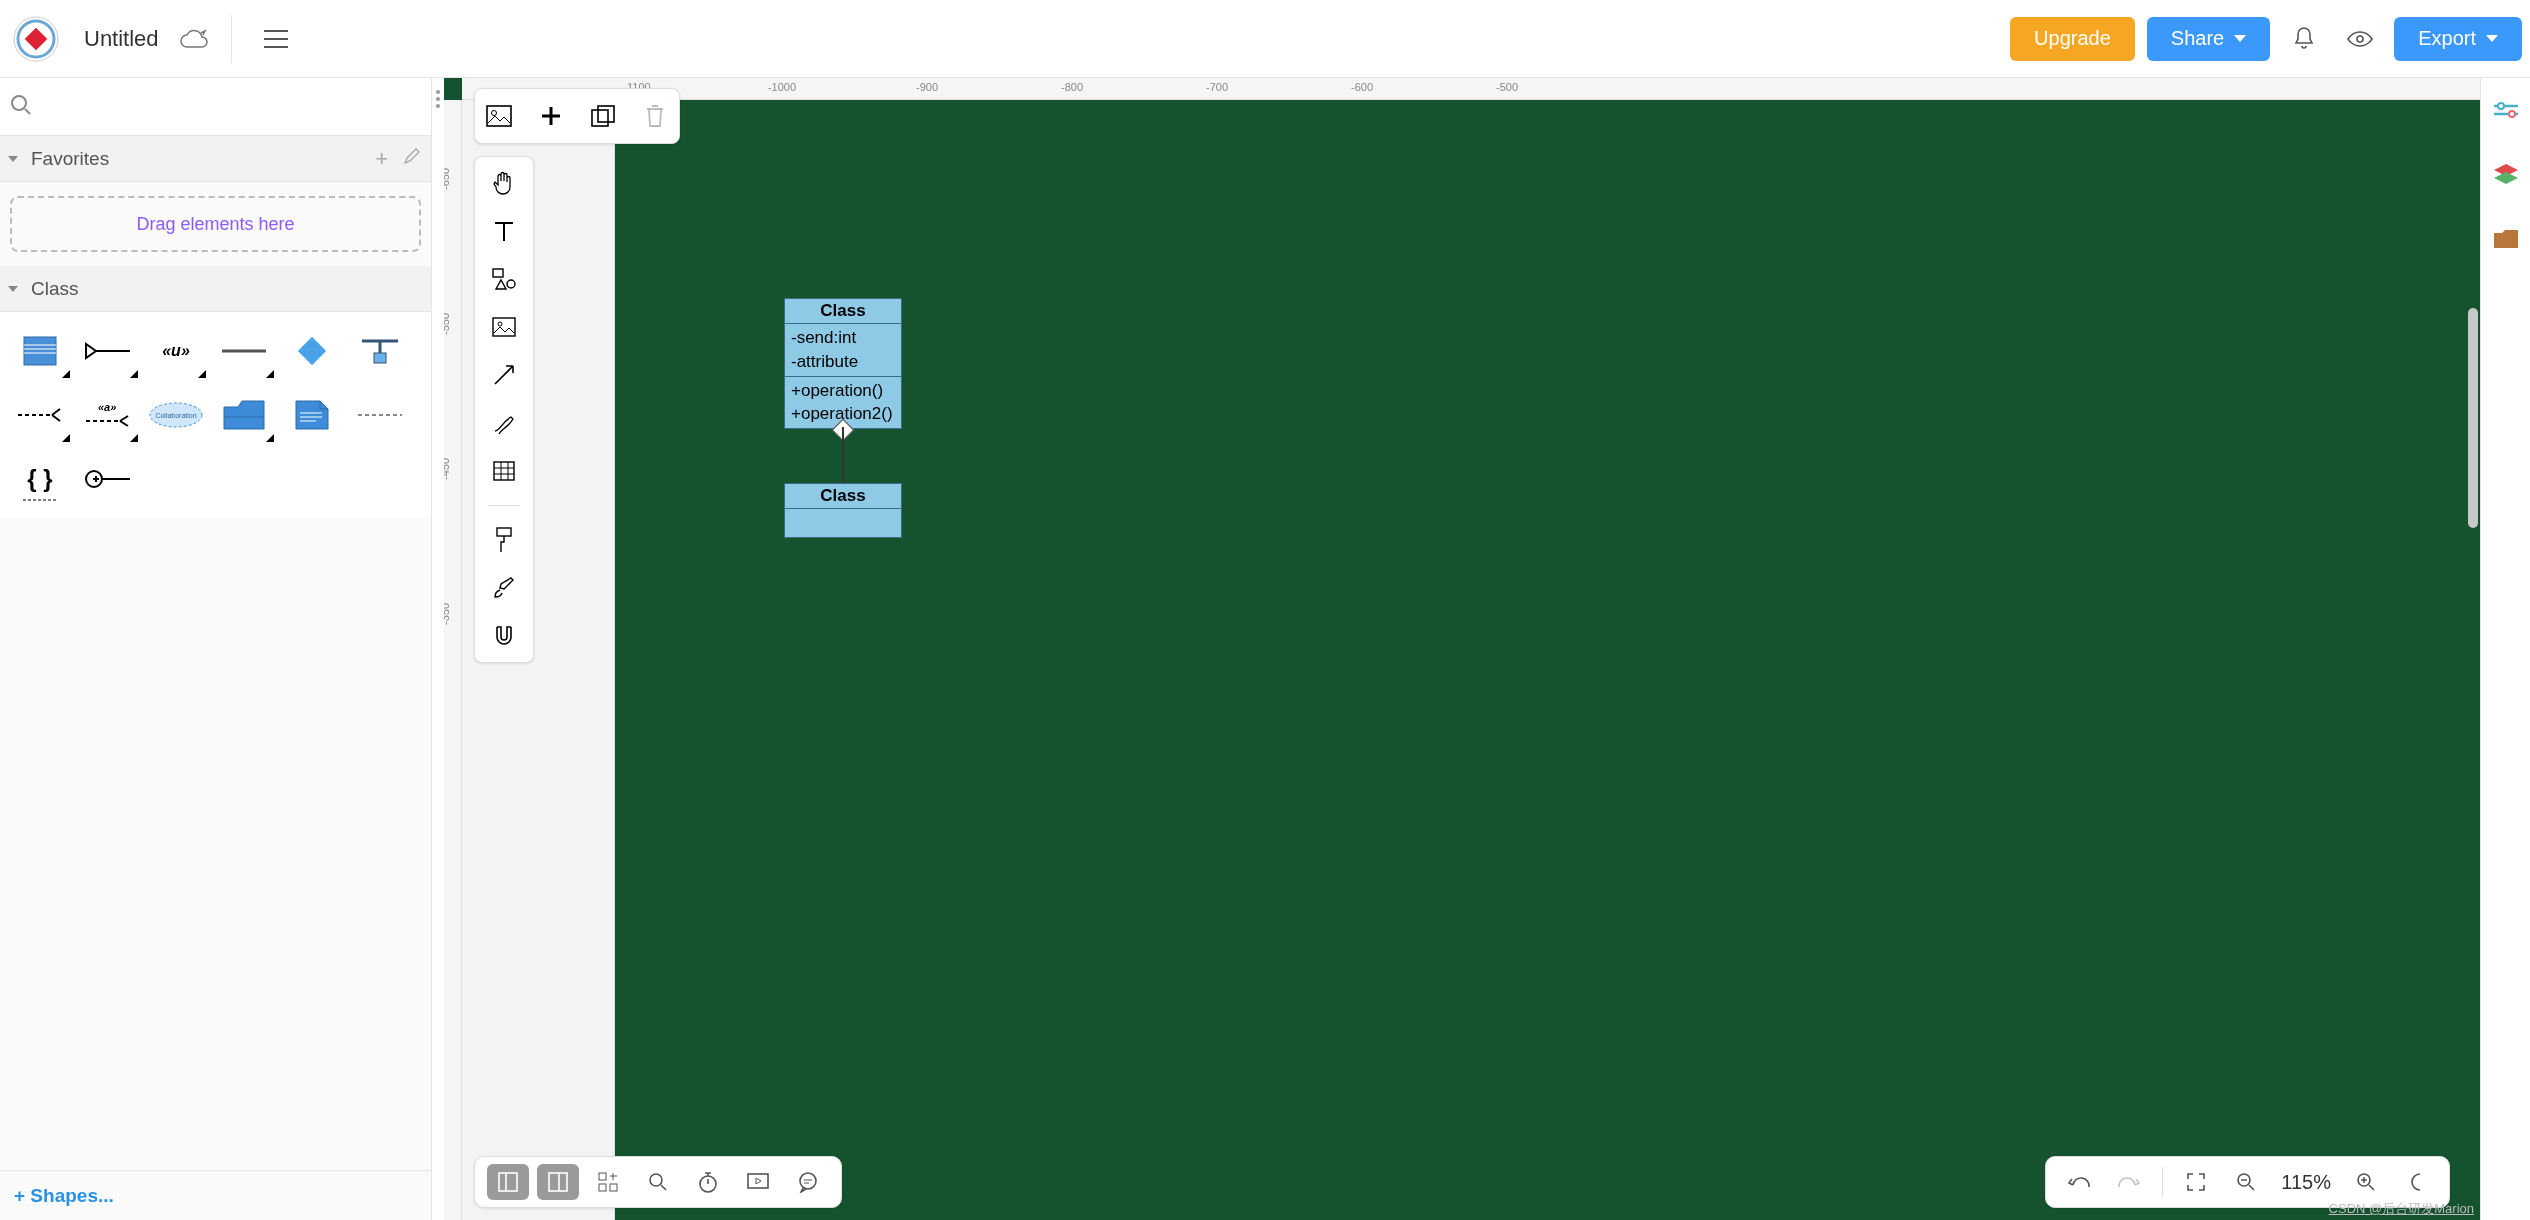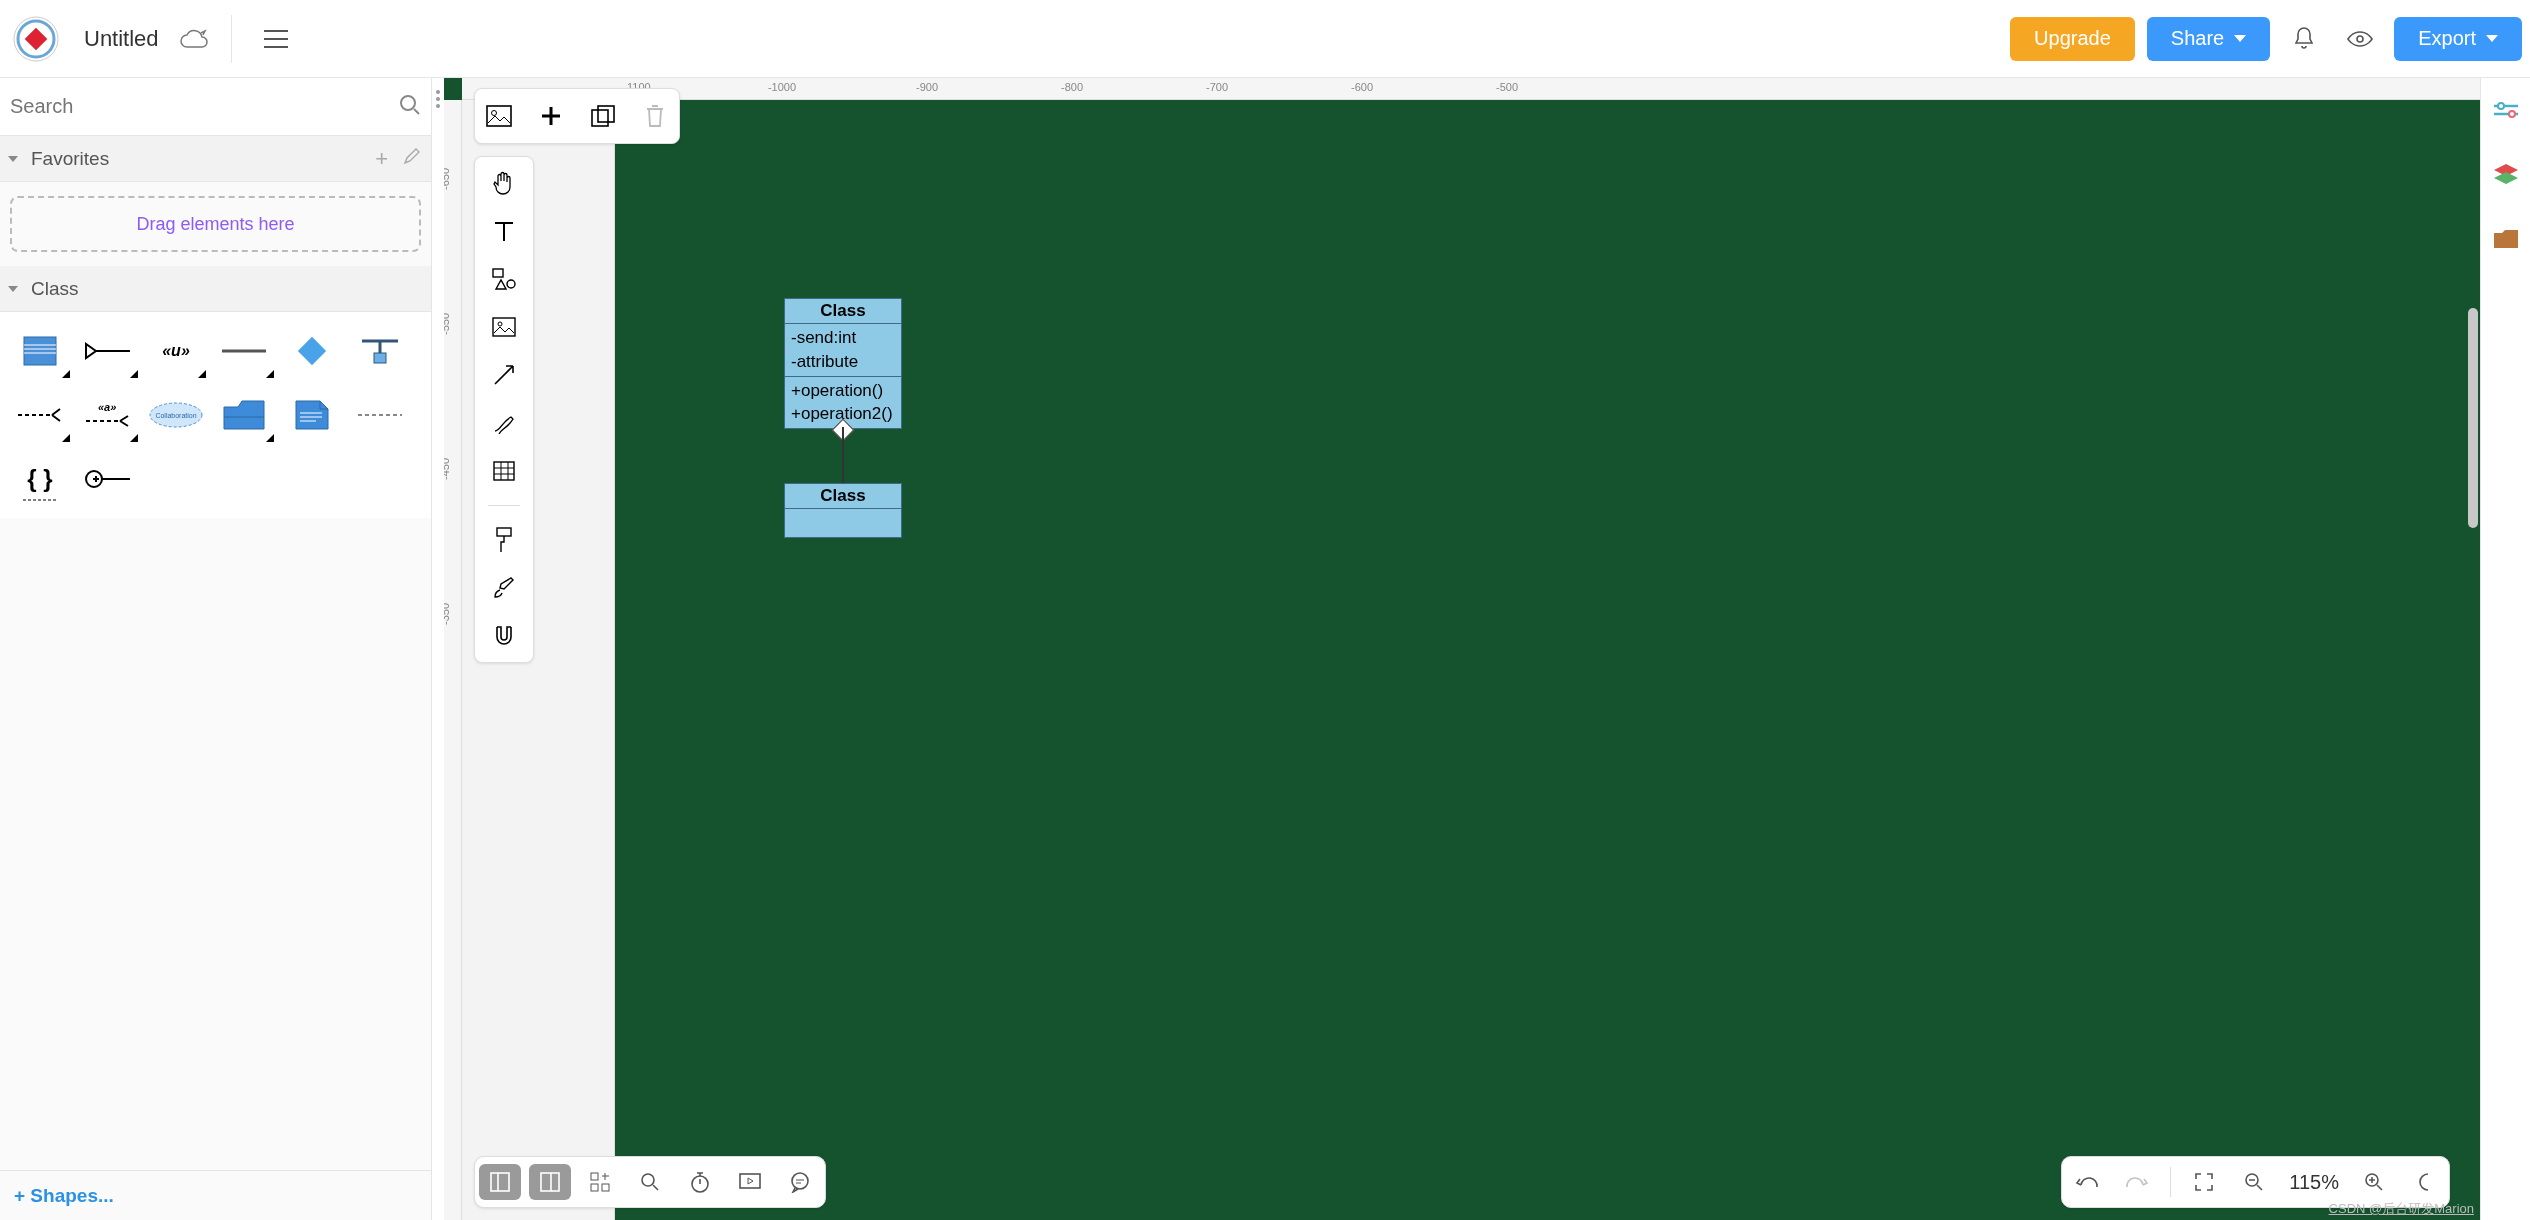--- a/index.html
+++ b/index.html
@@ -62,21 +62,21 @@
   .uml .sec:last-child{ border-bottom:none;}
   .uml1 { top:220px; left:340px; width:118px; }
   .uml2 { top:405px; left:340px; width:118px; }
   .connector { position:absolute; left:398px; top:349px; width:2px; height:56px; background:#333; }
   .diamond { position:absolute; left:391px; top:344px; width:16px; height:16px; background:#fff; border:1px solid #333; transform:rotate(45deg); }
 
   
   .right-rail { width:50px; border-left:1px solid #e5e5e5; display:flex; flex-direction:column; align-items:center; padding-top:24px; gap:36px; }
 
   
-  .bottom-bar { position:absolute; bottom:12px; background:#fff; border:1px solid #ddd; border-radius:10px; height:52px; display:flex; align-items:center; padding:0 4px; gap:8px; box-shadow:0 1px 3px rgba(0,0,0,.1); }
+  .bottom-bar { position:absolute; bottom:12px; background:#fff; border:1px solid #ddd; border-radius:10px; height:52px; display:flex; align-items:center; padding:0 12px; gap:8px; box-shadow:0 1px 3px rgba(0,0,0,.1); }
   .bb-left { left:30px; }
   .bb-right{ right:30px; }
   .bb-btn { width:42px; height:36px; display:flex; align-items:center; justify-content:center; cursor:pointer; border-radius:6px; color:#555; }
   .bb-btn.active{ background:#9a9a9a; color:#fff; }
   .bb-sep { width:1px; height:30px; background:#ddd; margin:0 4px;}
   .zoom-txt { font-size:20px; padding:0 6px; color:#333; }
 
   .watermark { position:absolute; right:6px; bottom:2px; font-size:13px; color:#bbb;text-decoration:underline; }
 
   
@@ -128,21 +128,20 @@
   <div class="btn btn-export">
       <span>Export</span>
       <span class="caret"></span>
     </div>
 </div>
 
 <div class="main">
 
   <div class="left-panel">
     <div class="search-wrap">
-      <input class="search-input" placeholder="Search" style="">
       <span><svg width="22" height="22" viewBox="0 0 22 22">
             <circle cx="9" cy="9" r="7" fill="none" stroke="#888" stroke-width="2"></circle>
             <path d="M15 15l5 5" stroke="#888" stroke-width="2"></path>
           </svg></span>
     </div>
 
     <div class="section-hdr">
       <span class="tri"></span>
       <span>Favorites</span>
       <span class="spacer"></span>

